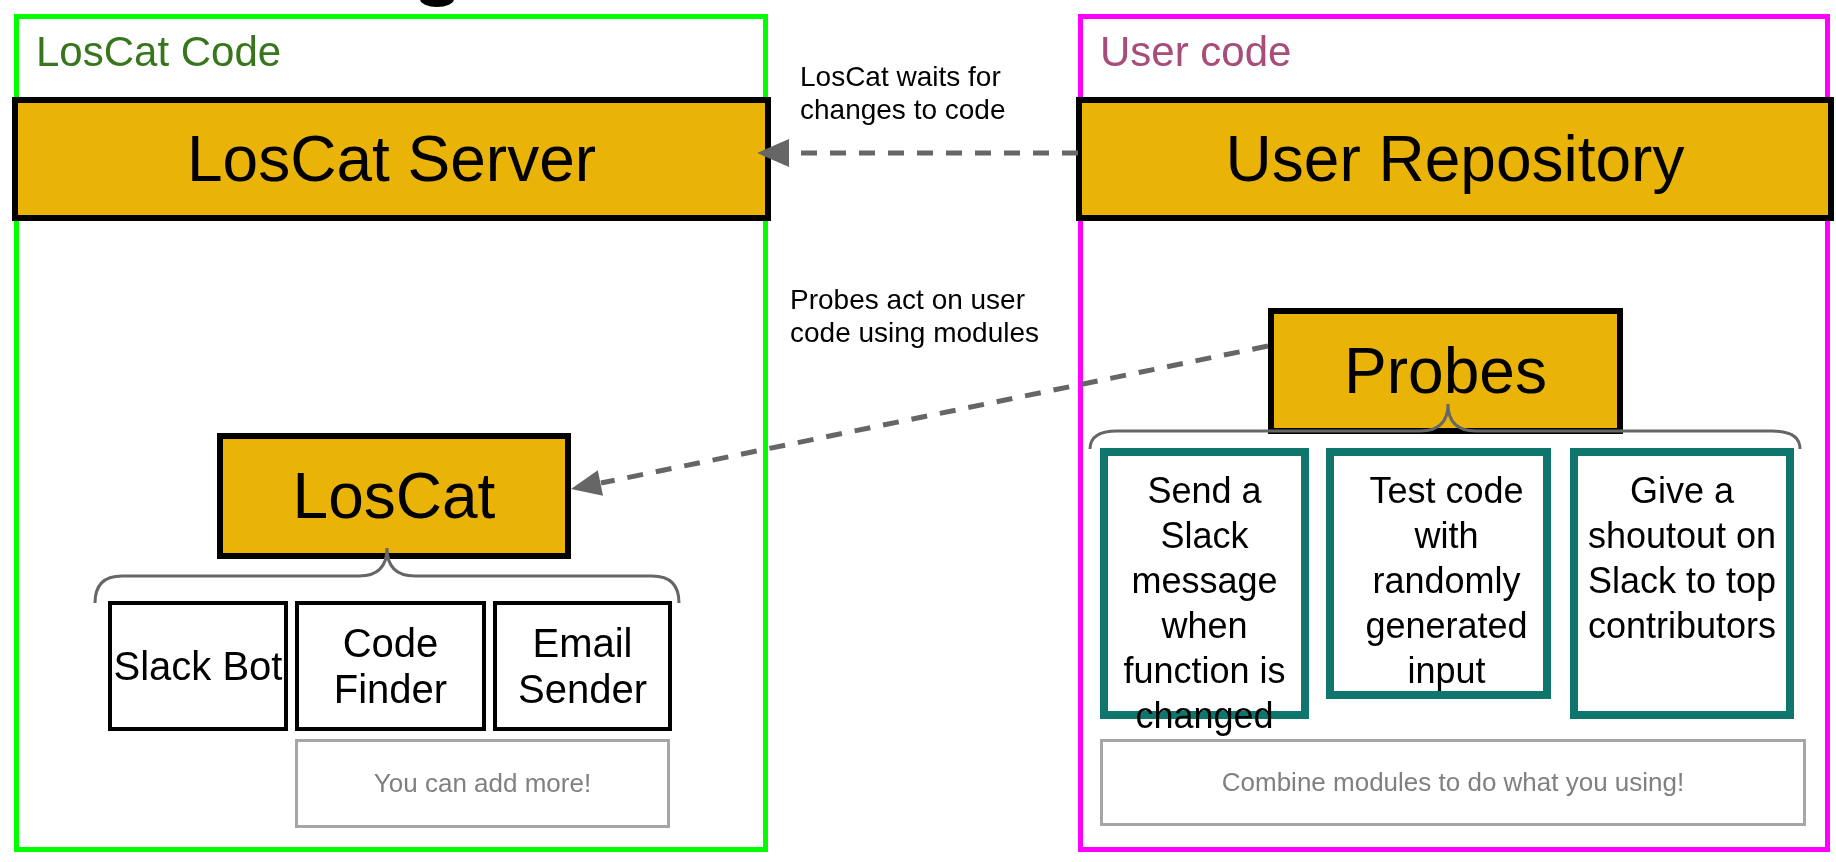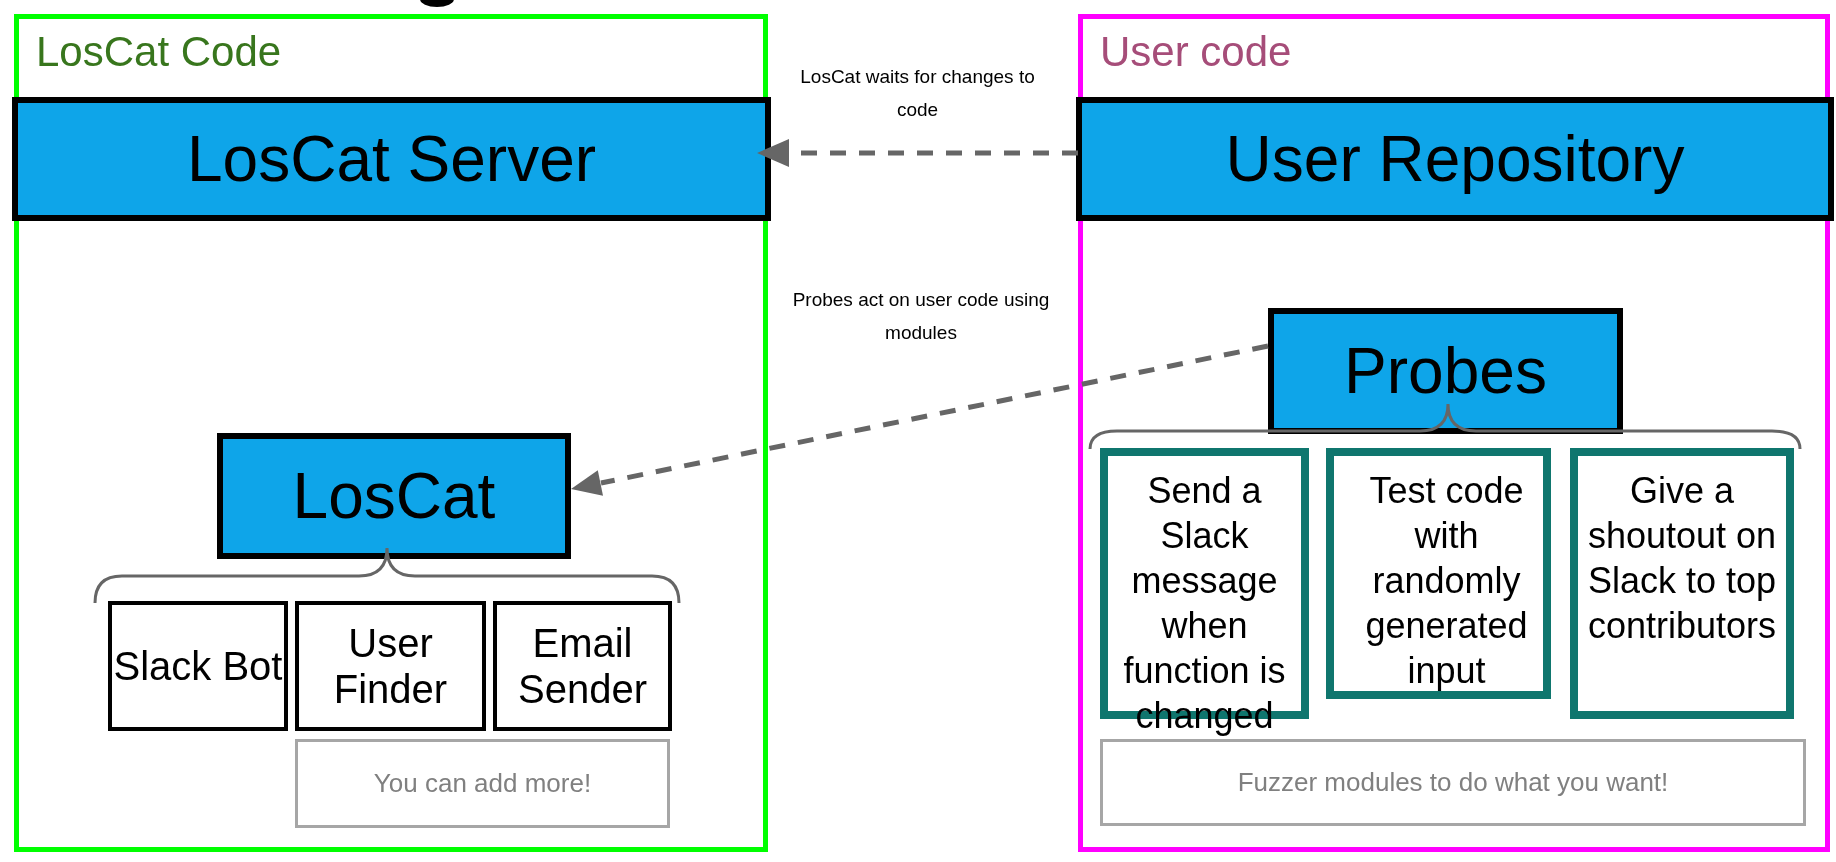--- a/index.html
+++ b/index.html
@@ -9,21 +9,21 @@
   }
   
   .section{position:absolute;border:5px solid;background:transparent;z-index:1;}
   .section.left{left:14px;top:14px;width:744px;height:828px;border-color:var(--left_border,#00ff00);}
   .section.right{left:1078px;top:14px;width:742px;height:828px;border-color:var(--right_border,#ff00ff);}
   .section-label{position:absolute;font-size:42px;font-weight:400;z-index:2;white-space:nowrap;}
   .section-label.left{left:36px;top:28px;color:var(--left_label,#38761d);}
   .section-label.right{left:1100px;top:28px;color:var(--right_label,#a64d79);}
   
   .big-box{
-    position:absolute;border:6px solid #000;background:#0ea5e9;z-index:2;
+    position:absolute;border:6px solid #000;background:#eab308;z-index:2;
     display:flex;align-items:center;justify-content:center;
     font-size:64px;line-height:1;white-space:nowrap;
   }
   .server{left:12px;top:97px;width:747px;height:112px;}
   .repo{left:1076px;top:97px;width:746px;height:112px;}
   .modules{left:217px;top:433px;width:342px;height:114px;}
   .probes{left:1268px;top:308px;width:343px;height:114px;}
   
   .small-box{
     position:absolute;border:4px solid #000;background:#fff;z-index:2;
@@ -43,21 +43,21 @@
   .probe-2{left:1326px;top:448px;width:225px;height:251px;padding-left:16px;}
   .probe-3{left:1570px;top:448px;width:224px;height:271px;}
   .gray-box{
     position:absolute;border:3px solid var(--muted_border,#a6a6a6);background:#fff;z-index:2;
     display:flex;align-items:center;justify-content:center;text-align:center;
     font-size:26px;color:var(--muted_text,#808080);
   }
   .add-more{left:295px;top:739px;width:369px;height:83px;}
   .combine{left:1100px;top:739px;width:700px;height:81px;}
   
-  .annotation{position:absolute;text-align:center;font-size:19px;line-height:33px;z-index:2;}
+  .annotation{position:absolute;text-align:left;font-size:28px;line-height:33px;z-index:2;}
   .annotation.waits{left:800px;top:60px;width:235px;}
   .annotation.acts{left:790px;top:283px;width:262px;}
   
   .overlay{position:absolute;left:0;top:0;z-index:3;pointer-events:none;}
   .dashed-line{stroke:var(--arrow,#666666);stroke-width:5;stroke-dasharray:16 13;fill:none;}
   .arrow-head{fill:var(--arrow,#666666);stroke:none;}
   .brace{stroke:var(--arrow,#666666);stroke-width:3;fill:none;}
   .fragment{fill:#000;}
 </style>
 </head>
@@ -81,40 +81,40 @@
     <span>LosCat</span>
   </div>
   <div class="big-box probes">
     <span>Probes</span>
   </div>
 
   <div class="small-box slack-bot">
     <span>Slack Bot</span>
   </div>
   <div class="small-box code-finder">
-    <span>User Finder</span>
+    <span>Code Finder</span>
   </div>
   <div class="small-box email-sender">
     <span>Email Sender</span>
   </div>
   <div class="gray-box add-more">
     <span>You can add more!</span>
   </div>
 
   <div class="probe-box probe-1">
     <span>Send a Slack message when function is changed</span>
   </div>
   <div class="probe-box probe-2">
     <span>Test code with randomly generated input</span>
   </div>
   <div class="probe-box probe-3">
     <span>Give a shoutout on Slack to top contributors</span>
   </div>
   <div class="gray-box combine">
-    <span>Fuzzer modules to do what you want!</span>
+    <span>Combine modules to do what you using!</span>
   </div>
 
   <div class="annotation waits">LosCat waits for changes to code</div>
   <div class="annotation acts">Probes act on user code using modules</div>
 
   <svg class="overlay" width="1836" height="862" viewBox="0 0 1836 862">
 
     <ellipse class="fragment" cx="437" cy="-1" rx="17" ry="8"></ellipse>
 
     <path class="dashed-line" d="M 1078 153 L 792 153"></path>

